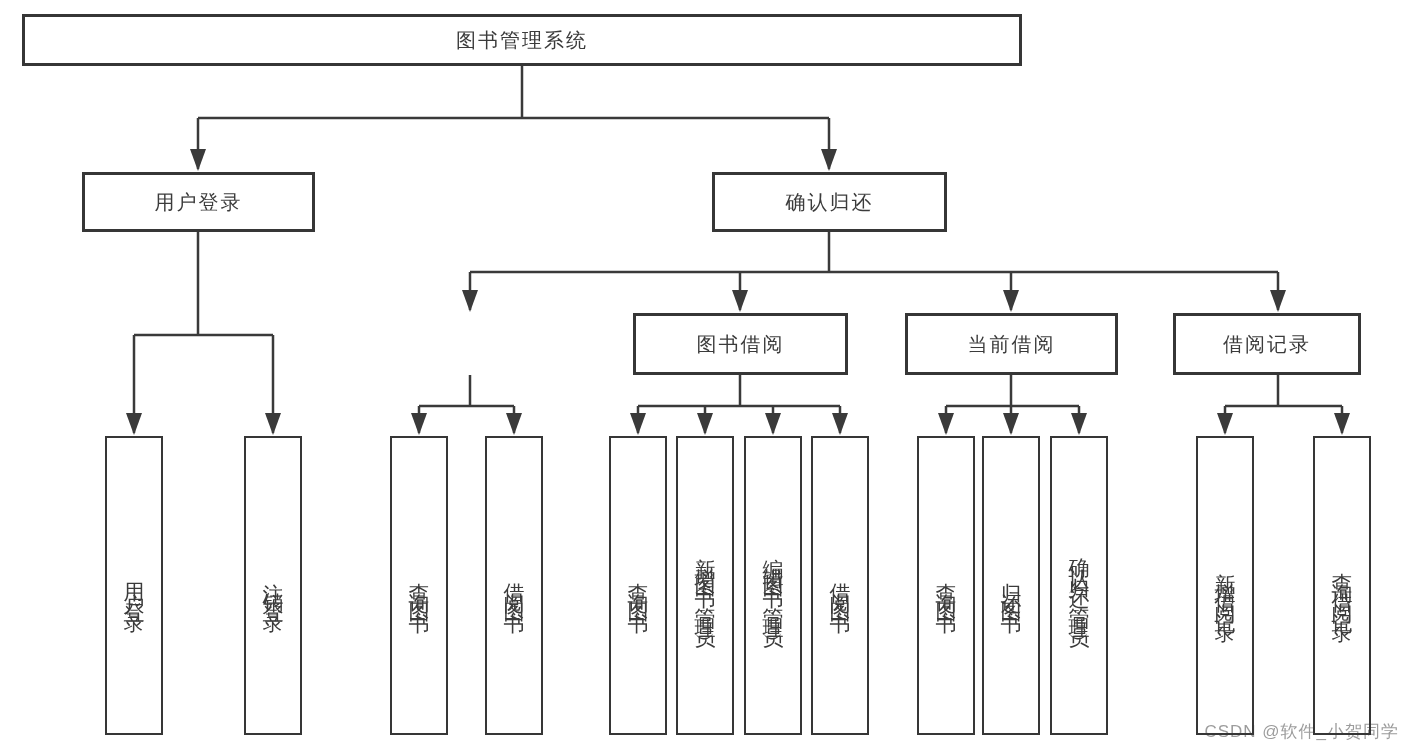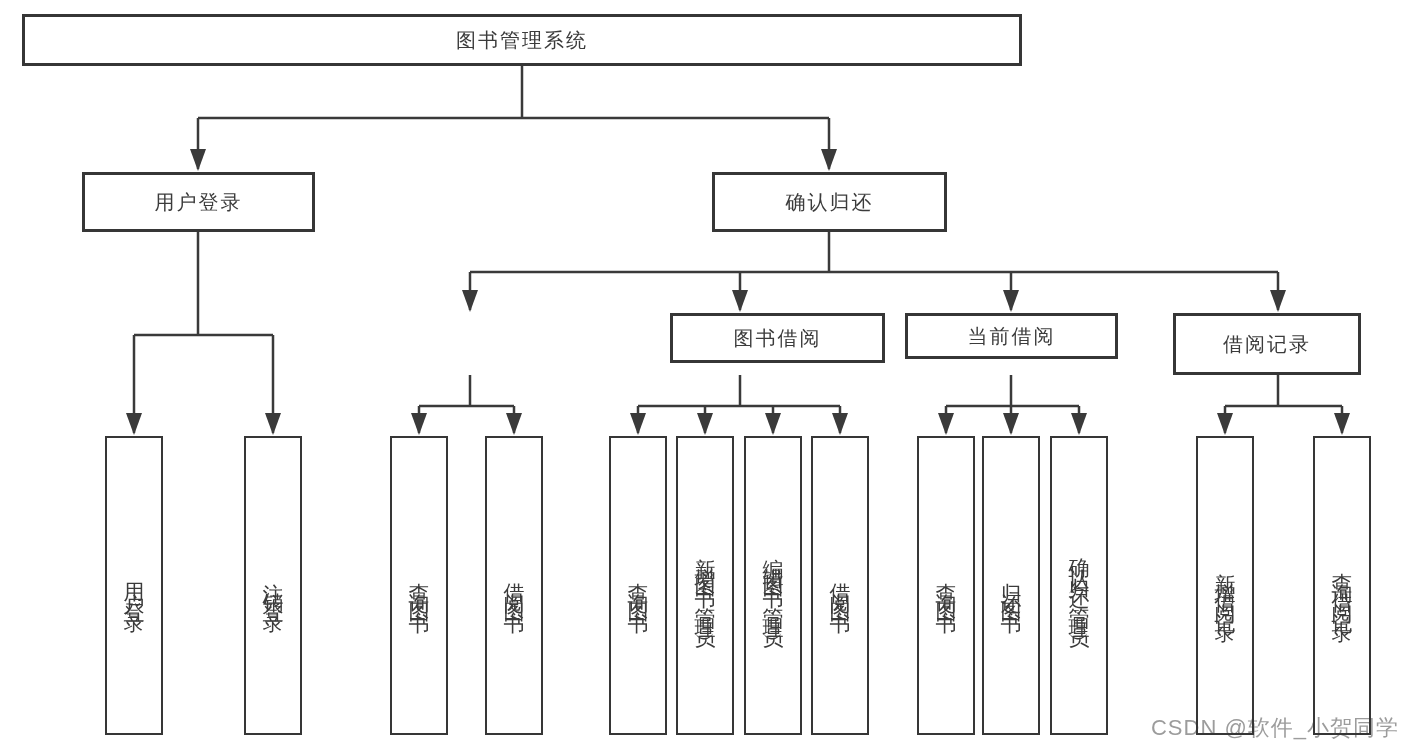--- a/index.html
+++ b/index.html
@@ -34,21 +34,21 @@
   .vnode span{
     writing-mode:vertical-rl;
     text-orientation:mixed;
     letter-spacing:10px;
     white-space:nowrap;
   }
   #watermark{
     position:absolute;
     right:6px;bottom:4px;
     z-index:2;
-    font-size:22px;
+    font-size:17px;
     letter-spacing:1px;
     color:var(--watermark,#9c9c9c);
   }
 </style>
 </head>
 <body>
 
 <div id="stage">
 
   <svg id="wires" width="1405" height="747" viewBox="0 0 1405 747">
@@ -89,22 +89,22 @@
     </g>
   </svg>
 
   <div id="watermark">CSDN @软件_小贺同学</div>
 
   <div class="hnode" style="left:22px;top:14px;width:1000px;height:52px">图书管理系统</div>
 
   <div class="hnode" style="left:82px;top:172px;width:233px;height:60px">用户登录</div>
   <div class="hnode" style="left:712px;top:172px;width:235px;height:60px">确认归还</div>
 
-  <div class="hnode" style="left:670px;top:313px;width:215px;height:50px">图书借阅</div>
-  <div class="hnode" style="left:905px;top:313px;width:213px;height:46px">当前借阅</div>
+  <div class="hnode" style="left:633px;top:313px;width:215px;height:62px">图书借阅</div>
+  <div class="hnode" style="left:905px;top:313px;width:213px;height:62px">当前借阅</div>
   <div class="hnode" style="left:1173px;top:313px;width:188px;height:62px">借阅记录</div>
 
   <div class="vnode" style="left:105px;top:436px;width:58px;height:299px">
     <span>用户登录</span>
   </div>
   <div class="vnode" style="left:244px;top:436px;width:58px;height:299px">
     <span>注销登录</span>
   </div>
 
   <div class="vnode" style="left:390px;top:436px;width:58px;height:299px">

